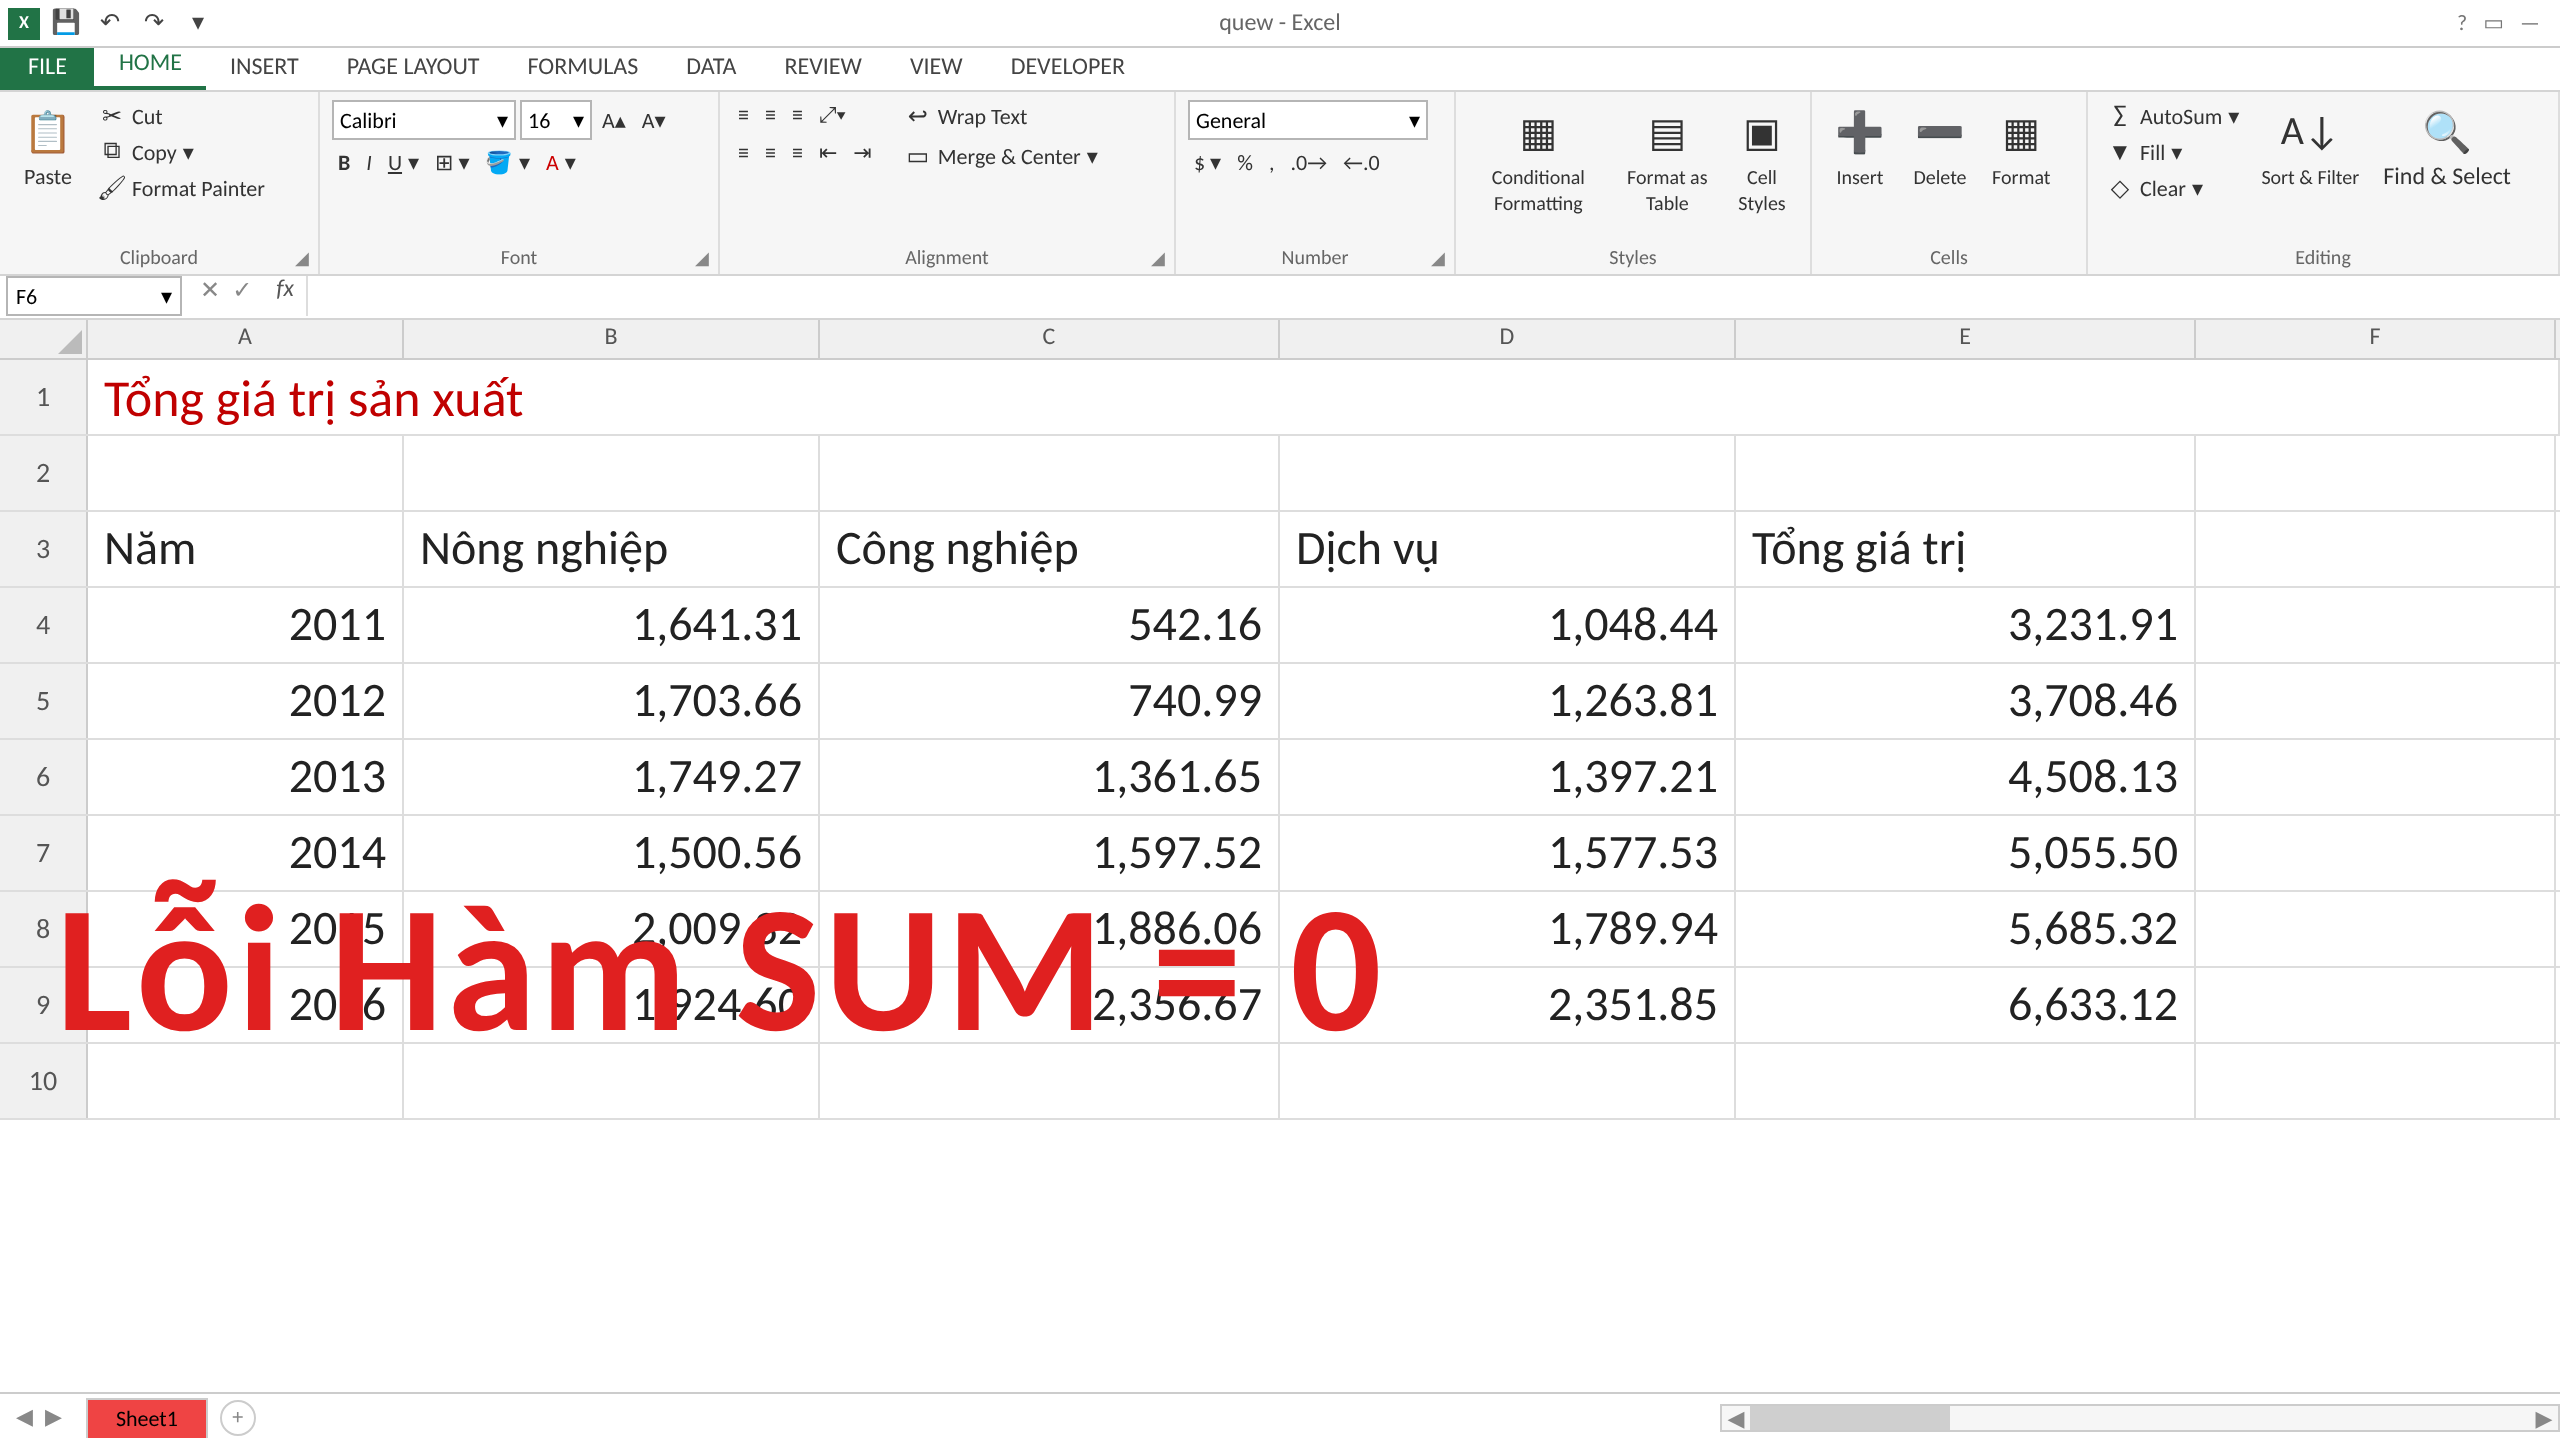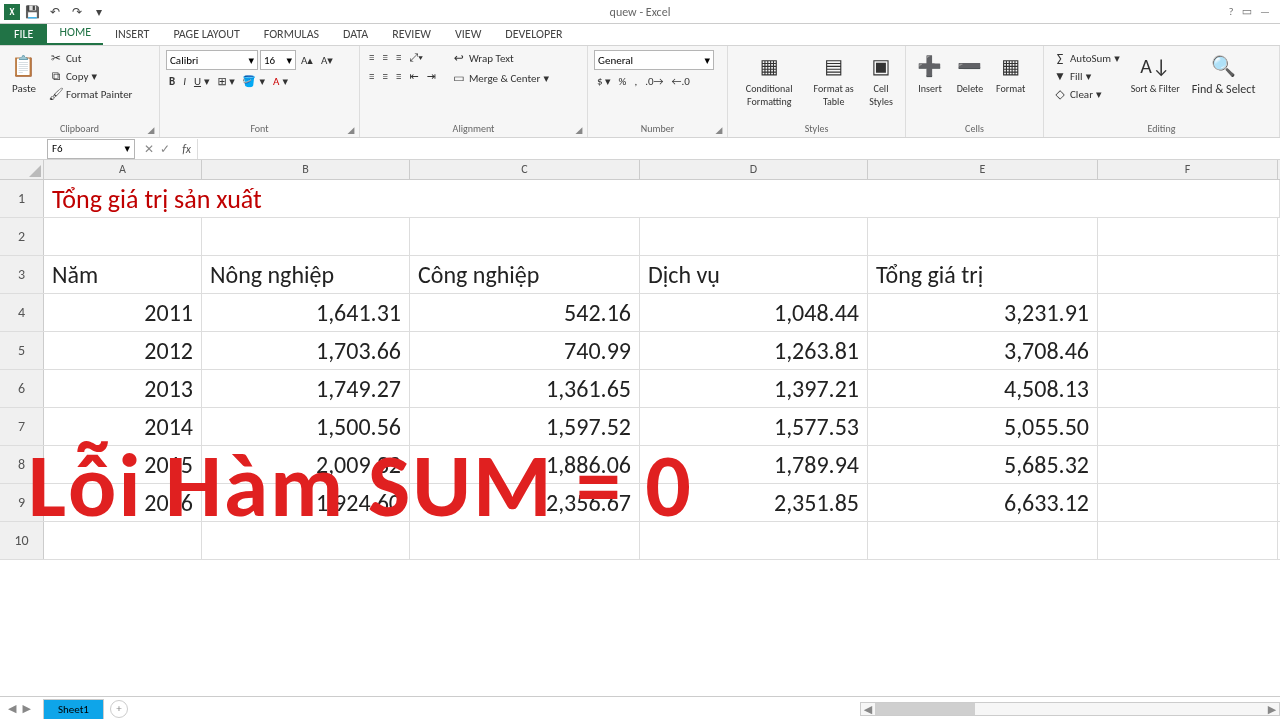--- a/index.html
+++ b/index.html
@@ -27,21 +27,21 @@
 .vcol { display: flex; flex-direction: column; gap: 2px; }
 .hrow { display: flex; gap: 2px; align-items: center; }
 .btn-big { display: flex; flex-direction: column; align-items: center; gap: 2px; padding: 2px 4px; font-size: 11px; color: #333; }
 .btn-big .ico { width: 28px; height: 28px; display: flex; align-items: center; justify-content: center; font-size: 20px; }
 .btn-sm { padding: 1px 3px; font-size: 11px; color: #333; display: flex; align-items: center; gap: 3px; }
 .ico-sm { width: 14px; height: 14px; display: inline-flex; align-items: center; justify-content: center; font-size: 12px; }
 .combo { height: 20px; border: 1px solid #b5b5b5; background: #fff; font-size: 11px; padding: 0 3px; display: flex; align-items: center; justify-content: space-between; }
 .dlg-launcher { position: absolute; right: 2px; bottom: 2px; width: 12px; height: 12px; color: #888; font-size: 9px; display: flex; align-items: center; justify-content: center; }
 
 
-.fbar { height: 22px; border-bottom: 1px solid #d4d4d4; display: flex; align-items: center; background: #fff; padding-left: 44px; }
+.fbar { height: 22px; border-bottom: 1px solid #d4d4d4; display: flex; background: #fff; }
 .namebox { width: 88px; height: 20px; border: 1px solid #b5b5b5; margin: 0 3px; display: flex; align-items: center; padding: 0 4px; font-size: 11px; justify-content: space-between; }
 .fx-btns { display: flex; gap: 6px; padding: 0 6px; color: #888; font-size: 12px; }
 .fx-label { font-style: italic; color: #555; padding: 0 6px; font-size: 12px; }
 .fbar-input { flex: 1; height: 20px; border-left: 1px solid #ddd; }
 
 
 .grid-wrap { position: relative; height: 536px; overflow: hidden; }
 .colhead { display: flex; height: 20px; background: #f0f0f0; border-bottom: 1px solid #ccc; }
 .ch { border-right: 1px solid #ccc; text-align: center; font-size: 12px; color: #555; padding-top: 2px; }
 .selall { width: 44px; background: #f0f0f0; border-right: 1px solid #ccc; position: relative; }
@@ -60,21 +60,21 @@
 .cD { width: 228px; }
 .cE { width: 230px; }
 .cF { width: 180px; }
 
 
 .overlay { position: absolute; top: 270px; left: 28px; font-size: 90px; font-weight: bold; color: #e02020; white-space: nowrap; pointer-events: none; letter-spacing: 2px; }
 
 
 .sheetbar { height: 24px; background: #fff; border-top: 1px solid #ccc; display: flex; align-items: center; font-size: 11px; }
 .navarrows { display: flex; gap: 6px; padding: 0 8px; color: #888; }
-.sheettab { padding: 3px 14px; border: 1px solid #ccc; border-bottom: none; background: #0ea5e9; margin-left: 4px; }
+.sheettab { padding: 3px 14px; border: 1px solid #ccc; border-bottom: none; background: #ef4444; margin-left: 4px; }
 .addsheet { margin-left: 6px; width: 18px; height: 18px; border: 1px solid #ccc; border-radius: 50%; display: flex; align-items: center; justify-content: center; color: #888; }
 .hscroll { margin-left: auto; height: 14px; flex: 0 0 420px; border: 1px solid #ccc; background: #f6f6f6; display: flex; }
 .hscroll .thumb { width: 100px; background: #cfcfcf; }
 </style>
 </head>
 <body>
 
 <div class="titlebar">
   <div class="qat">
     <span class="excel-ico">X</span>

